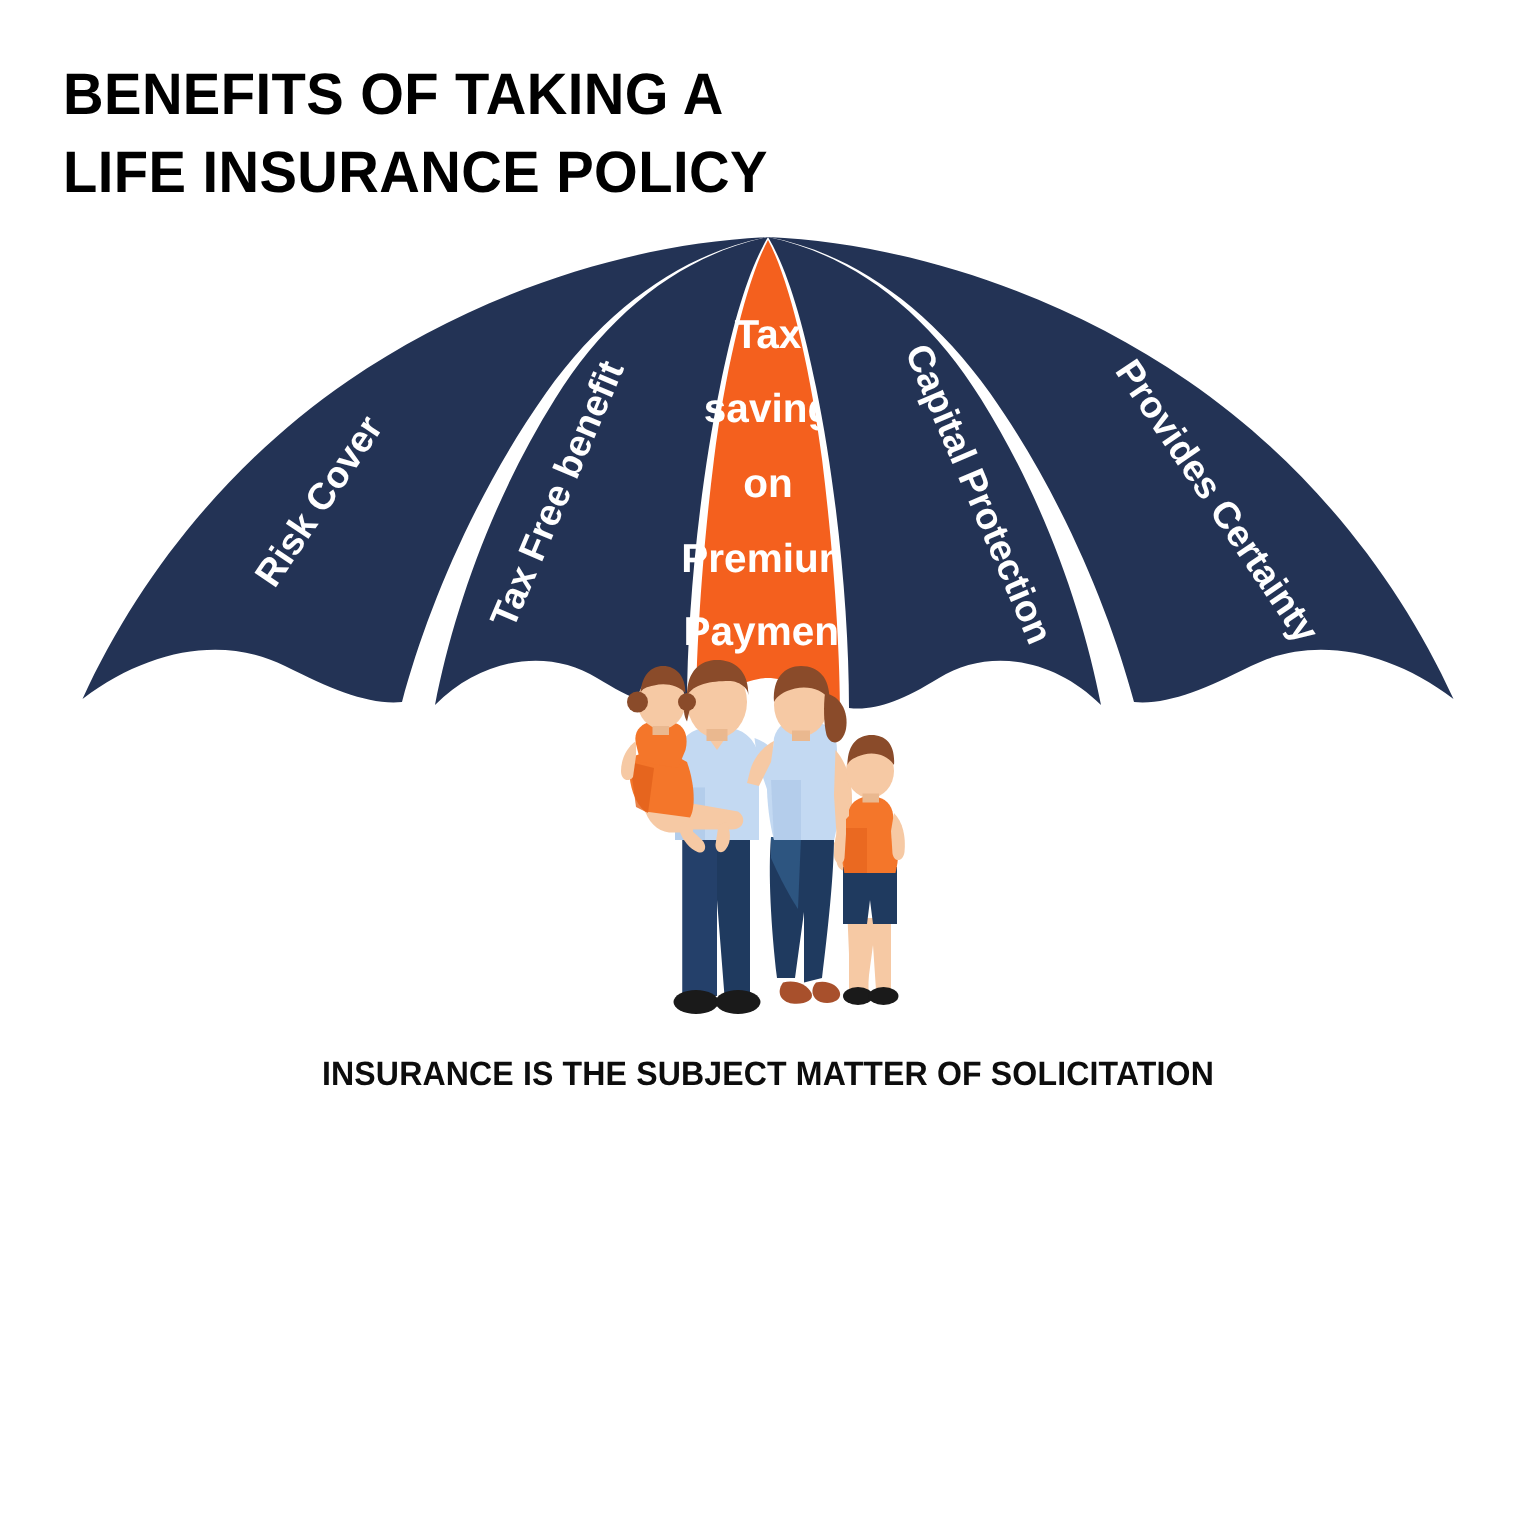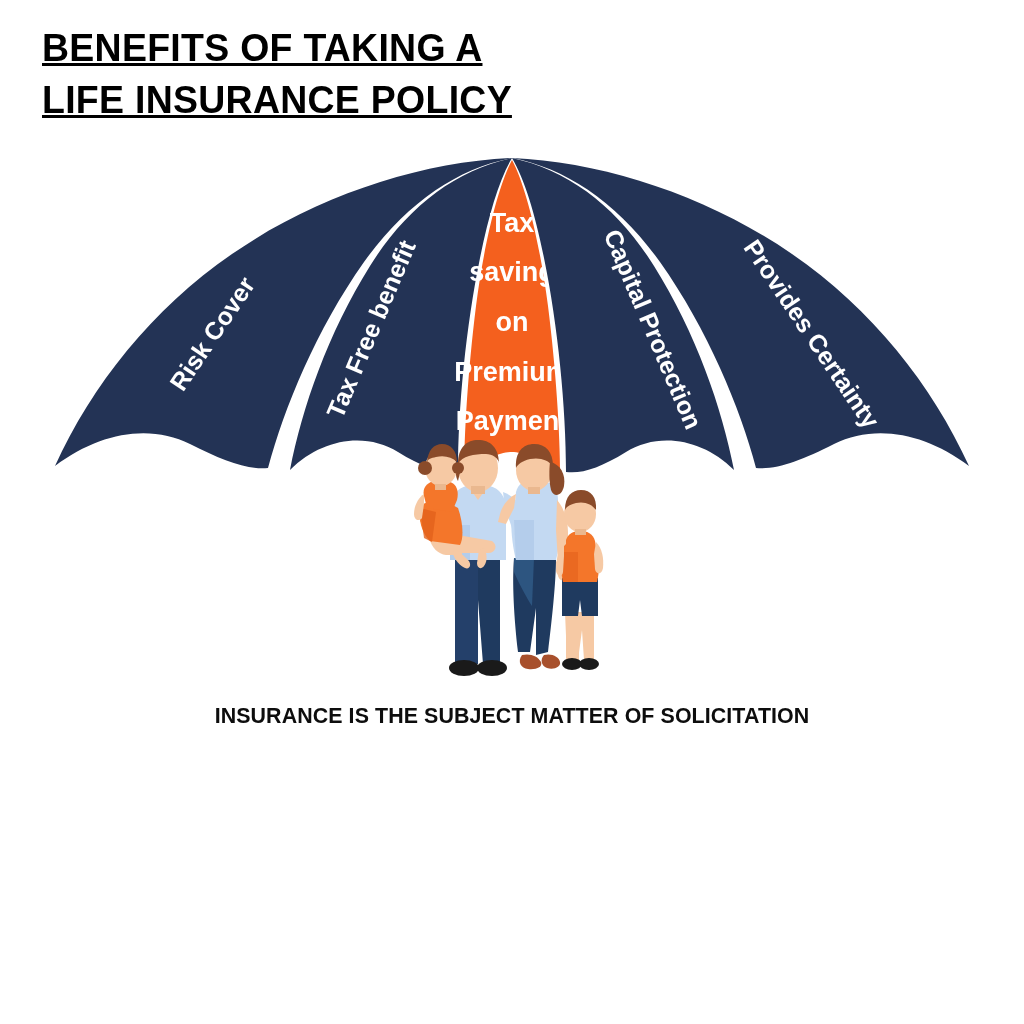--- a/index.html
+++ b/index.html
@@ -18,23 +18,22 @@
     position: absolute;
     inset: 0;
     width: 1024px;
     height: 1024px;
     background: #ffffff;
   }
   
   .title-block {
     position: absolute;
     left: 42px;
-    top: 22px;
+    top: 38px;
     width: 700px;
-    text-decoration: underline;
   }
   .title-line {
     font-family: "Liberation Sans", sans-serif;
     font-weight: bold;
     font-size: 39px;
     line-height: 52px;
     letter-spacing: 0.3px;
     color: #000000;
     white-space: nowrap;
     transform: scaleX(0.96);

